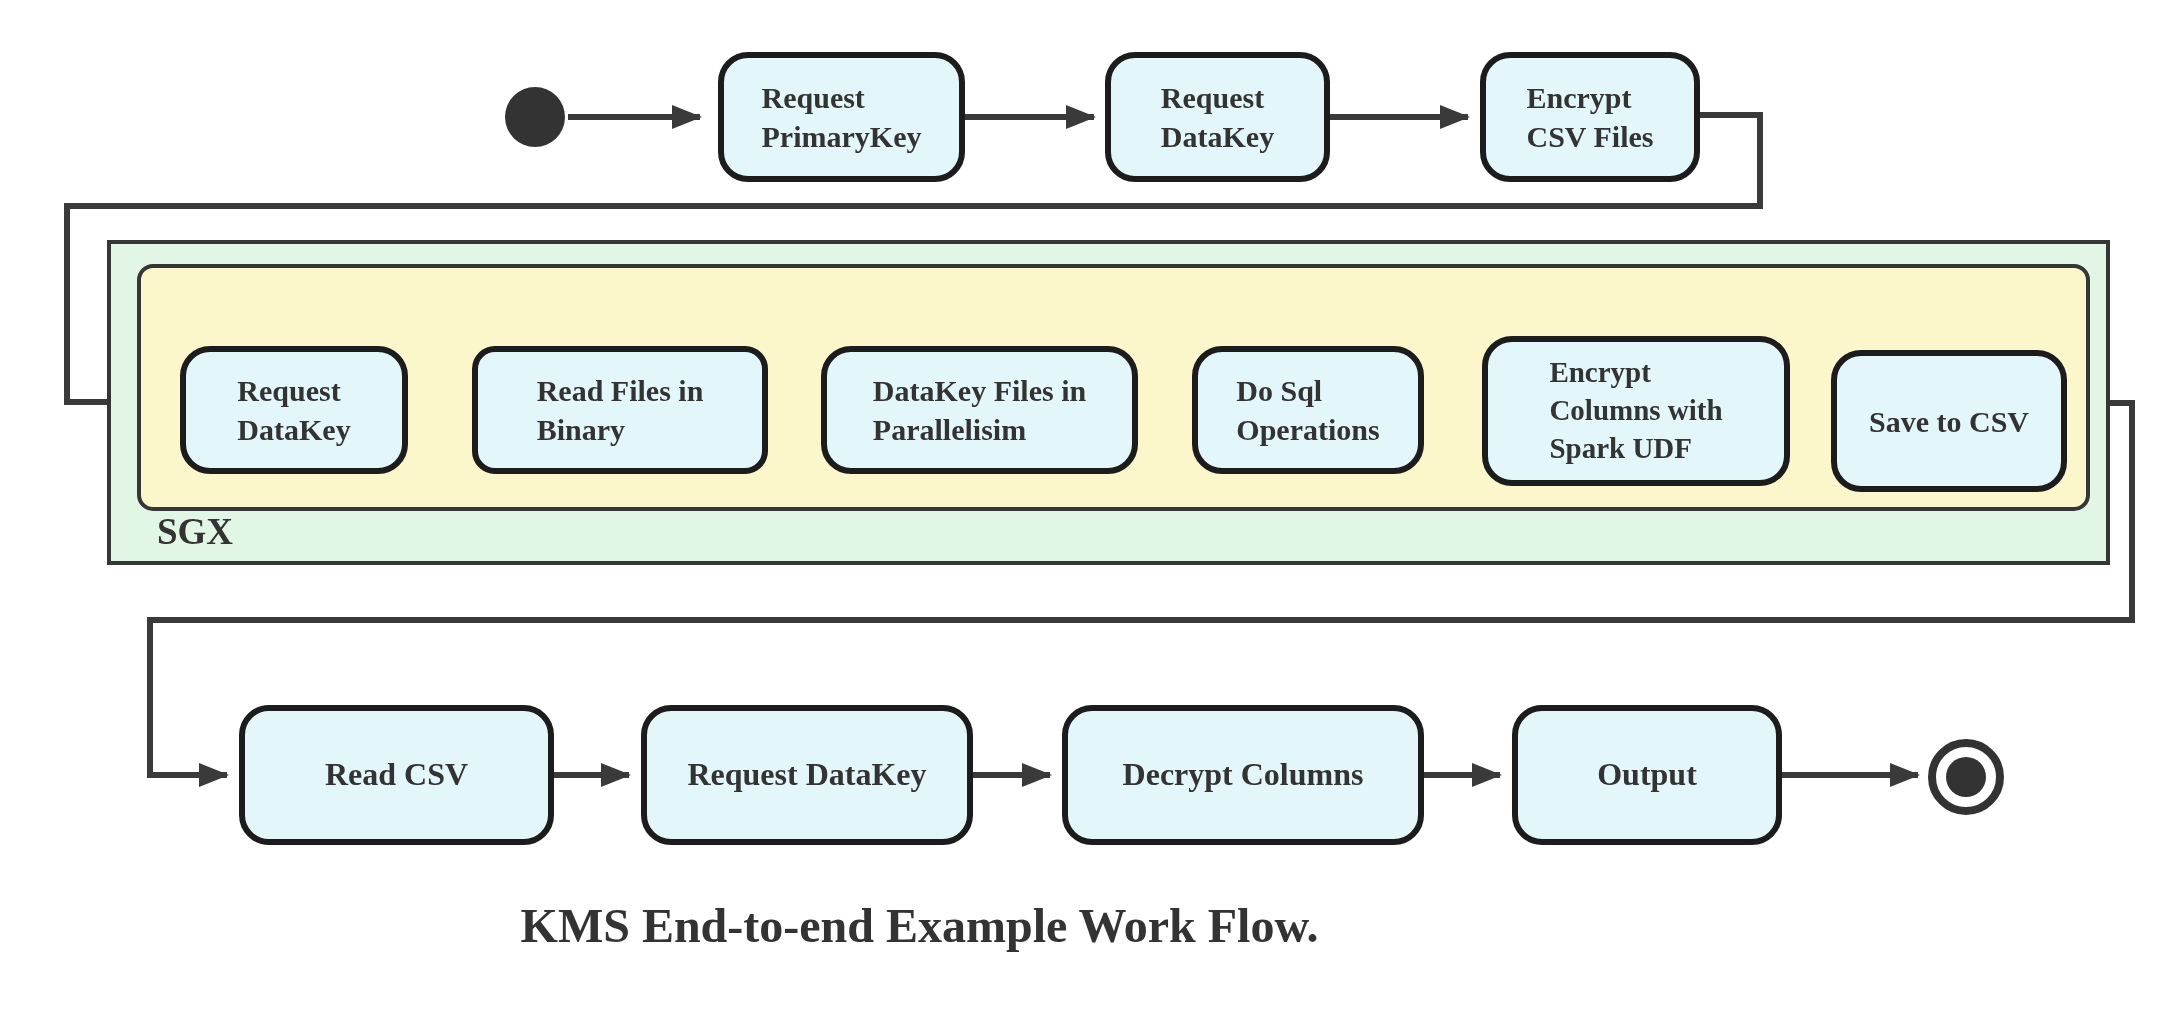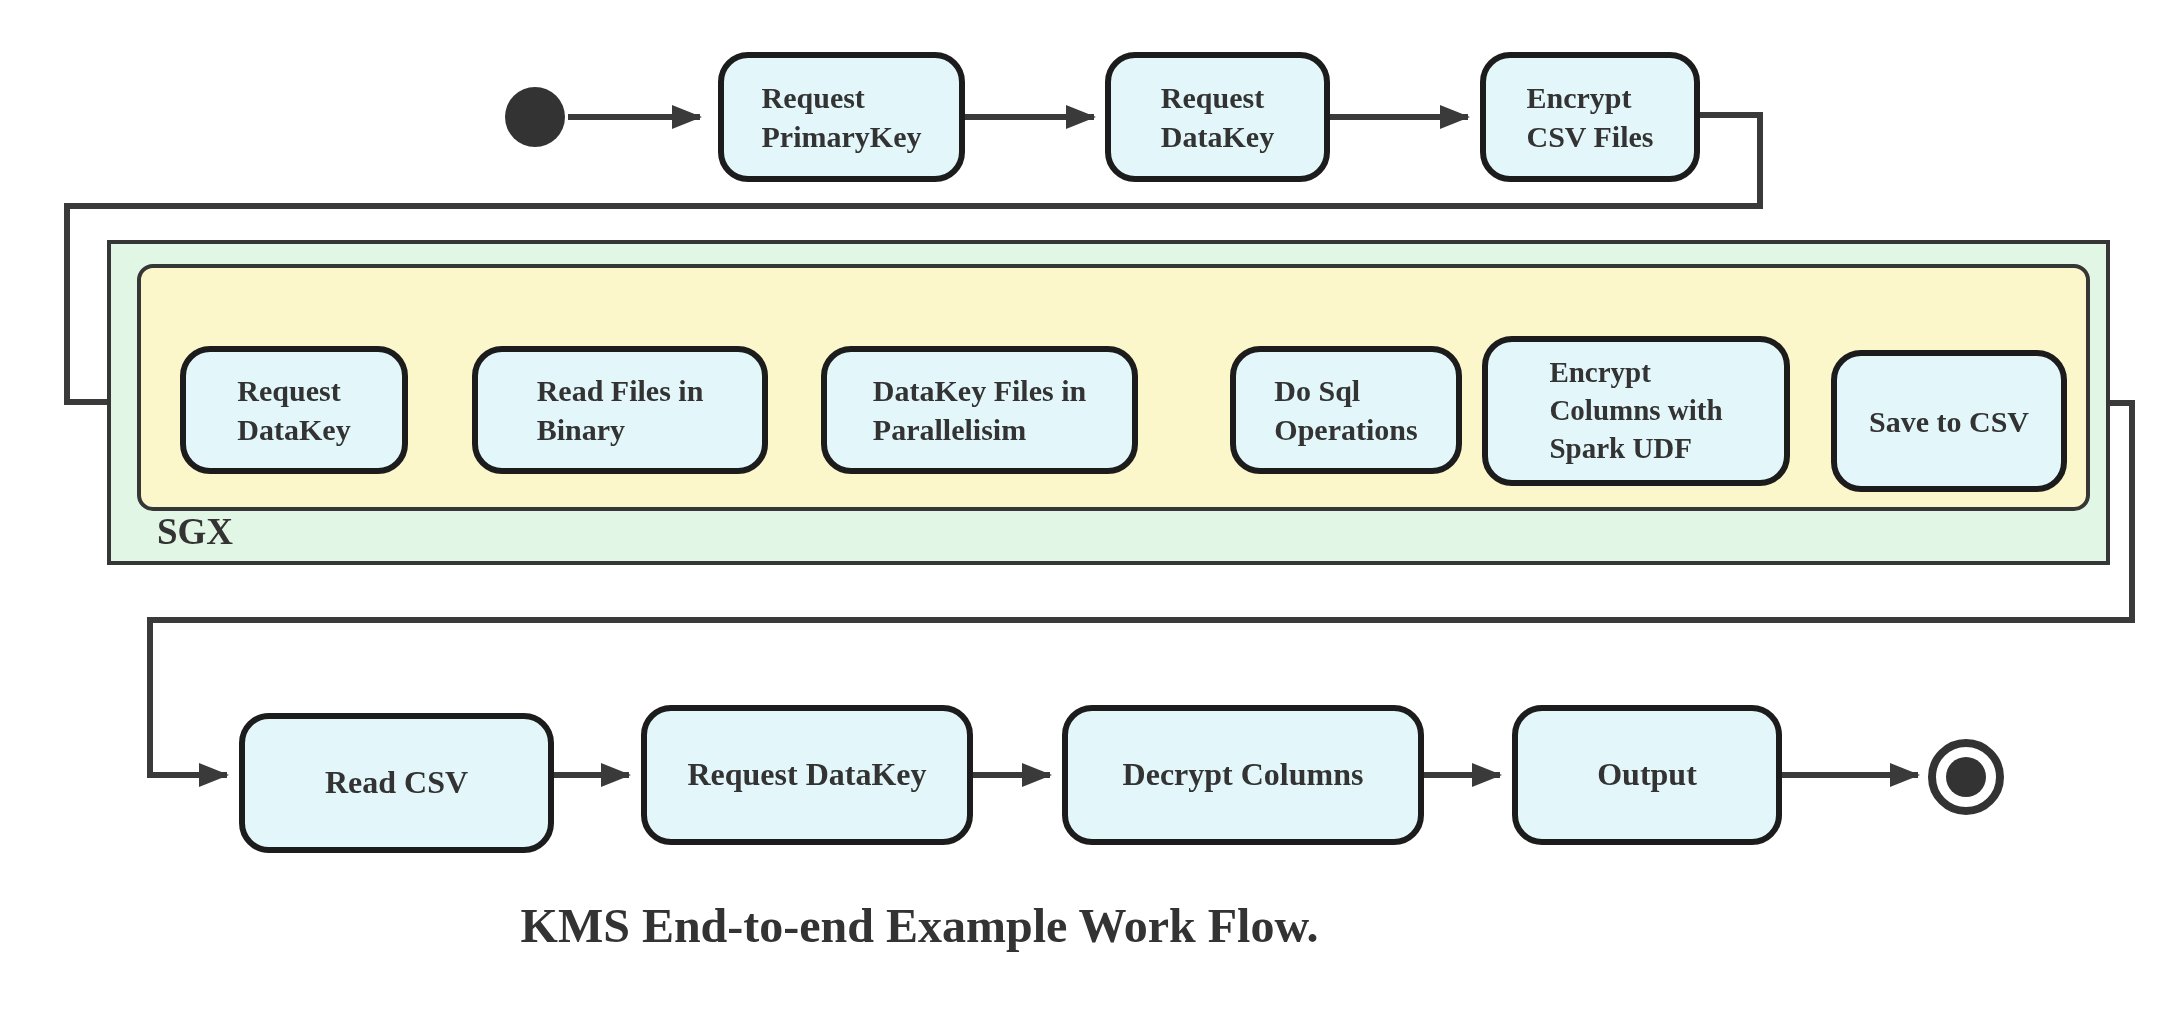--- a/index.html
+++ b/index.html
@@ -42,28 +42,28 @@
   }
   .node-lg{font-size:32px;}
 
   
   .n-rpk{left:718px;top:52px;width:247px;height:130px;}
   .n-rdk{left:1105px;top:52px;width:225px;height:130px;}
   .n-ecf{left:1480px;top:52px;width:220px;height:130px;}
 
   
   .n-rdk2{left:39px;top:78px;width:228px;height:128px;}
-  .n-rfb{left:331px;top:78px;width:296px;height:128px;}
+  .n-rfb{left:331px;top:78px;width:296px;height:128px;border-radius:23px;}
   .n-dfp{left:680px;top:78px;width:317px;height:128px;}
-  .n-dso{left:1051px;top:78px;width:232px;height:128px;margin-left:38px;}
+  .n-dso{left:1051px;top:78px;width:232px;height:128px;}
   .n-ecu{left:1341px;top:68px;width:308px;height:150px;font-size:29px;}
   .n-stc{left:1690px;top:82px;width:236px;height:142px;}
 
   
-  .n-rcsv{left:239px;top:705px;width:315px;height:140px;margin-top:8px;}
+  .n-rcsv{left:239px;top:705px;width:315px;height:140px;}
   .n-rdk3{left:641px;top:705px;width:332px;height:140px;}
   .n-dcol{left:1062px;top:705px;width:362px;height:140px;}
   .n-out{left:1512px;top:705px;width:270px;height:140px;}
 
   .initial-node{
     position:absolute;left:505px;top:87px;width:60px;height:60px;
     background:#333333;border-radius:50%;
   }
   .final-node{
     position:absolute;left:1928px;top:739px;width:76px;height:76px;

